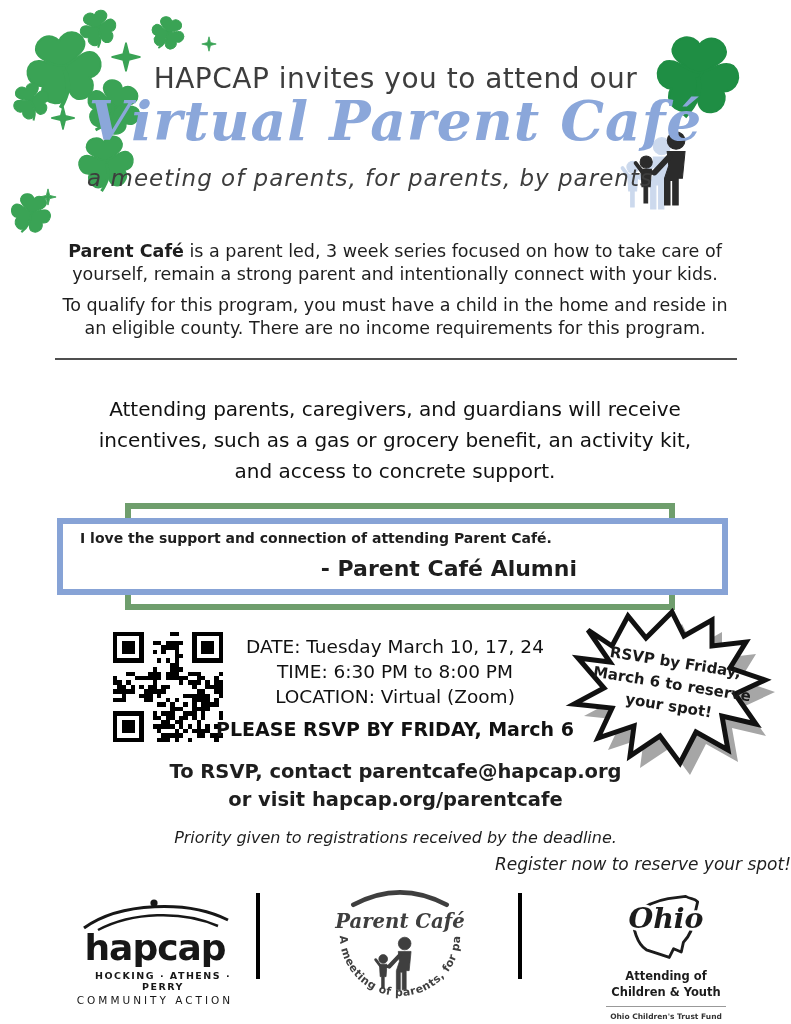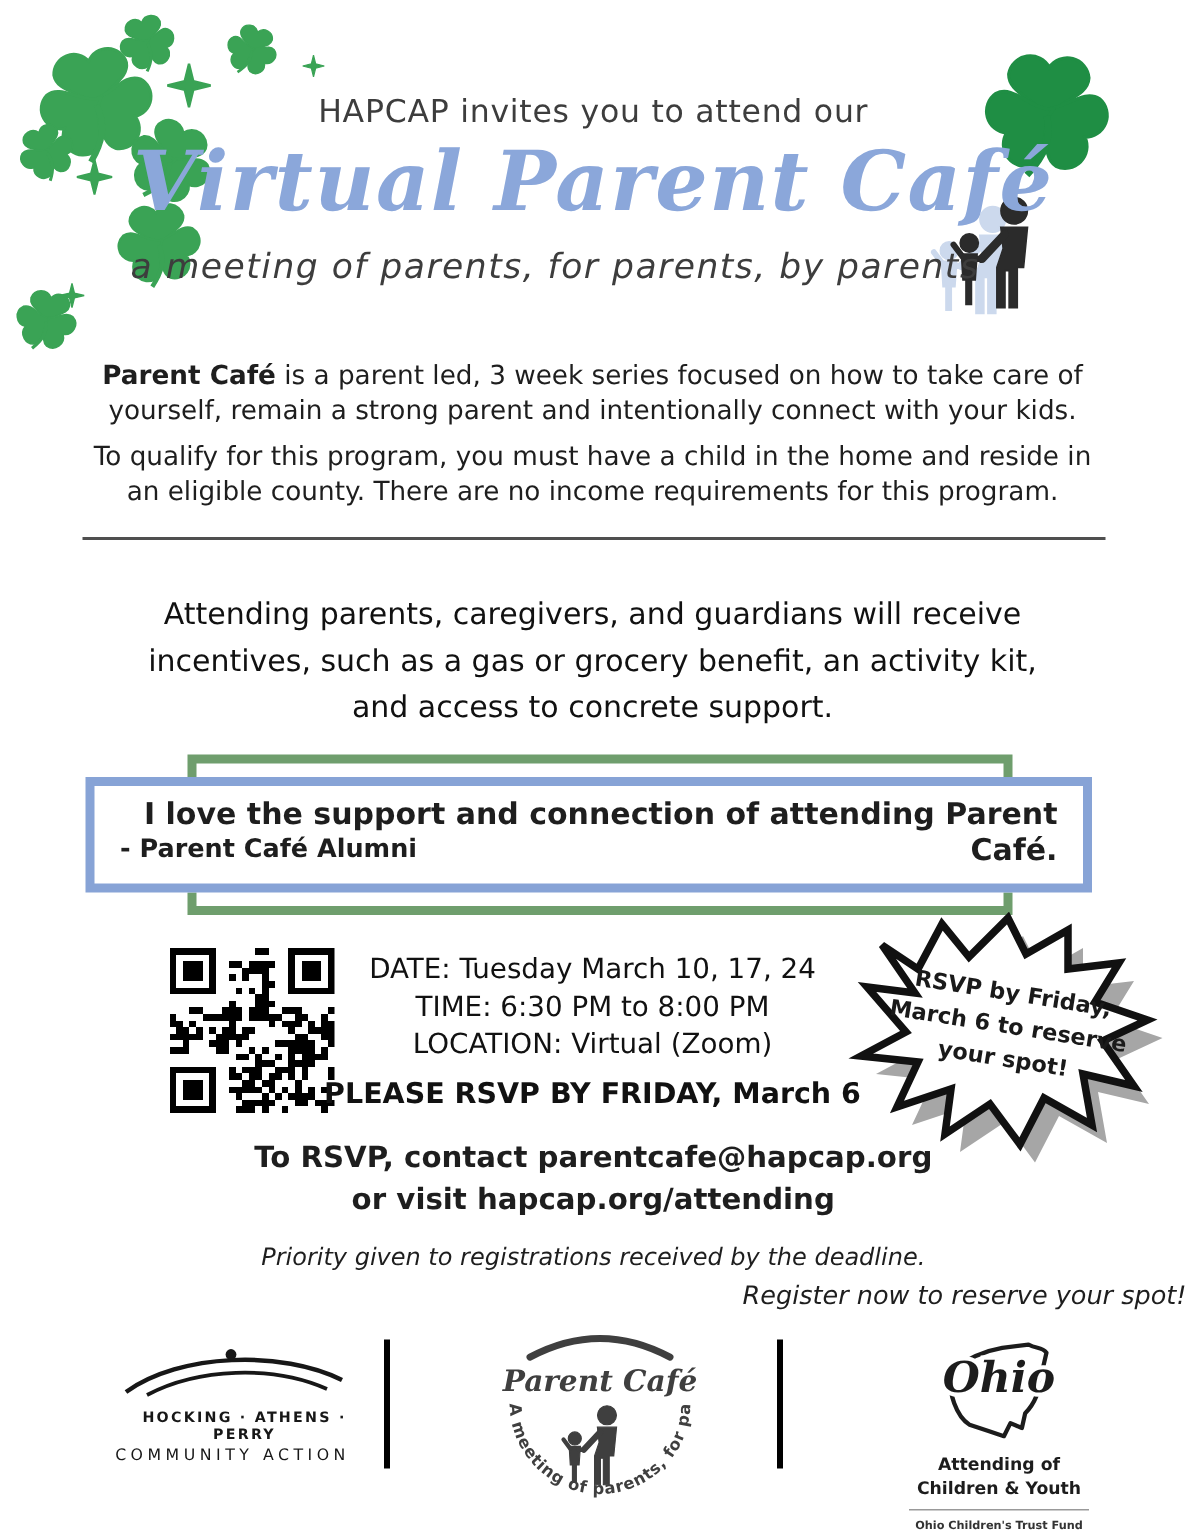--- a/index.html
+++ b/index.html
@@ -1,36 +1,36 @@
 <!DOCTYPE html>
 <html><head>
 <meta charset="utf-8">
 <style>
   html,body{margin:0;padding:0;background:#fff;}
   #page{position:relative;width:791px;height:1024px;background:#ffffff;overflow:hidden;
         font-family:"DejaVu Sans",sans-serif;color:#1e1e1e;}
   .abs{position:absolute;}
   
-  .invite{left:0;top:62px;width:791px;text-align:center;font-size:21px;color:#3d3d3d;letter-spacing:.5px;}
+  .invite{left:0;top:62px;width:791px;text-align:center;font-size:28px;color:#3d3d3d;letter-spacing:.5px;}
   .title{left:0;top:88px;width:791px;text-align:center;
          font-family:"DejaVu Serif",serif;font-style:italic;font-weight:bold;
          font-size:55px;color:#8ba7da;letter-spacing:1px;}
   .tagline{left:0;top:165px;width:740px;text-align:center;font-style:italic;
            font-size:23px;color:#3d3d3d;letter-spacing:1px;}
   
   .p1{left:55px;top:240px;width:680px;text-align:center;font-size:17.5px;line-height:1.33;}
   .p2{left:55px;top:294px;width:680px;text-align:center;font-size:17.5px;line-height:1.33;}
   .divider{left:55px;top:358px;width:682px;height:2px;background:#4f4f4f;}
   .incentives{left:95px;top:394px;width:600px;text-align:center;font-size:20px;line-height:1.55;color:#111;}
   
   .green-box{left:125px;top:503px;width:538px;height:95px;border:6px solid #6f9e6d;background:transparent;}
   .blue-box{left:57px;top:518px;width:659px;height:65px;border:6px solid #87a3d6;background:#fff;}
-  .quote-line1{left:80px;top:530px;width:625px;text-align:right;font-weight:bold;font-size:20px;}
-  .quote-attr{left:80px;top:556px;width:625px;text-align:left;padding-right:128px;box-sizing:border-box;
-              font-weight:bold;font-size:17px;}
+  .quote-line1{left:80px;top:530px;width:625px;text-align:left;font-weight:bold;font-size:14px;}
+  .quote-attr{left:80px;top:556px;width:625px;text-align:right;padding-right:128px;box-sizing:border-box;
+              font-weight:bold;font-size:22px;}
   
   .qr{left:113px;top:632px;width:110px;height:110px;}
   .qr svg{width:110px;height:110px;}
   .detail-lines{left:235px;top:634px;width:320px;text-align:center;font-size:18.5px;line-height:1.36;color:#111;}
   .rsvp-bold{left:215px;top:718px;width:360px;text-align:center;font-weight:bold;font-size:19px;color:#111;}
   .contact1{left:0;top:760px;width:791px;text-align:center;font-weight:bold;font-size:19.5px;}
   .contact2{left:0;top:788px;width:791px;text-align:center;font-weight:bold;font-size:19.5px;}
   .prio1{left:0;top:828px;width:791px;text-align:center;font-style:italic;font-size:16px;}
   .prio2{left:0;top:854px;width:791px;text-align:right;font-style:italic;font-size:17px;}
   
@@ -346,30 +346,31 @@
       <polygon points="28,22 52,38 68,8 86,30 112,4 124,28 152,12 152,38 186,34 170,60 205,72 175,86 196,116 162,108 168,142 136,124 120,155 100,128 70,148 74,118 38,130 52,100 14,96 44,80 18,50 50,54" fill="#ffffff" stroke="#111" stroke-width="5"></polygon>
     </svg>
     <div class="star-text">
       <div>RSVP by Friday,</div>
       <div>March 6 to reserve</div>
       <div>your spot!</div>
     </div>
   </div>
 
   <div class="abs contact1">To RSVP, contact parentcafe@hapcap.org</div>
-  <div class="abs contact2">or visit hapcap.org/attending</div>
+  <div class="abs contact2">or visit hapcap.org/parentcafe</div>
   <div class="abs prio1">Priority given to registrations received by the deadline.</div>
   <div class="abs prio2">Register now to reserve your spot!</div>
 
   <div class="abs hapcap">
     <svg width="170" height="34" viewBox="0 0 170 34">
       <path d="M14 30 C 50 4 118 2 158 22" fill="none" stroke="#171717" stroke-width="3"></path>
       <path d="M28 32 C 62 14 112 12 148 28" fill="none" stroke="#171717" stroke-width="2.5"></path>
       <circle cx="84" cy="5" r="3.6" fill="#171717"></circle>
     </svg>
+    <div class="word">hapcap</div>
     <div class="l1">HOCKING · ATHENS · PERRY</div>
     <div class="l2">COMMUNITY ACTION</div>
   </div>
 
   <div class="abs foot-bar" style="left:256px;top:893px"></div>
 
   <div class="abs pcafe">
     <svg width="160" height="140" viewBox="0 0 150 135">
       <path d="M30 20 Q 75 -4 120 20" fill="none" stroke="#3f3f3f" stroke-width="4.5" stroke-linecap="round"></path>
       <text x="75" y="42" text-anchor="middle" font-family="DejaVu Serif, serif" font-style="italic" font-weight="bold" font-size="19" fill="#3f3f3f">Parent Café</text>

